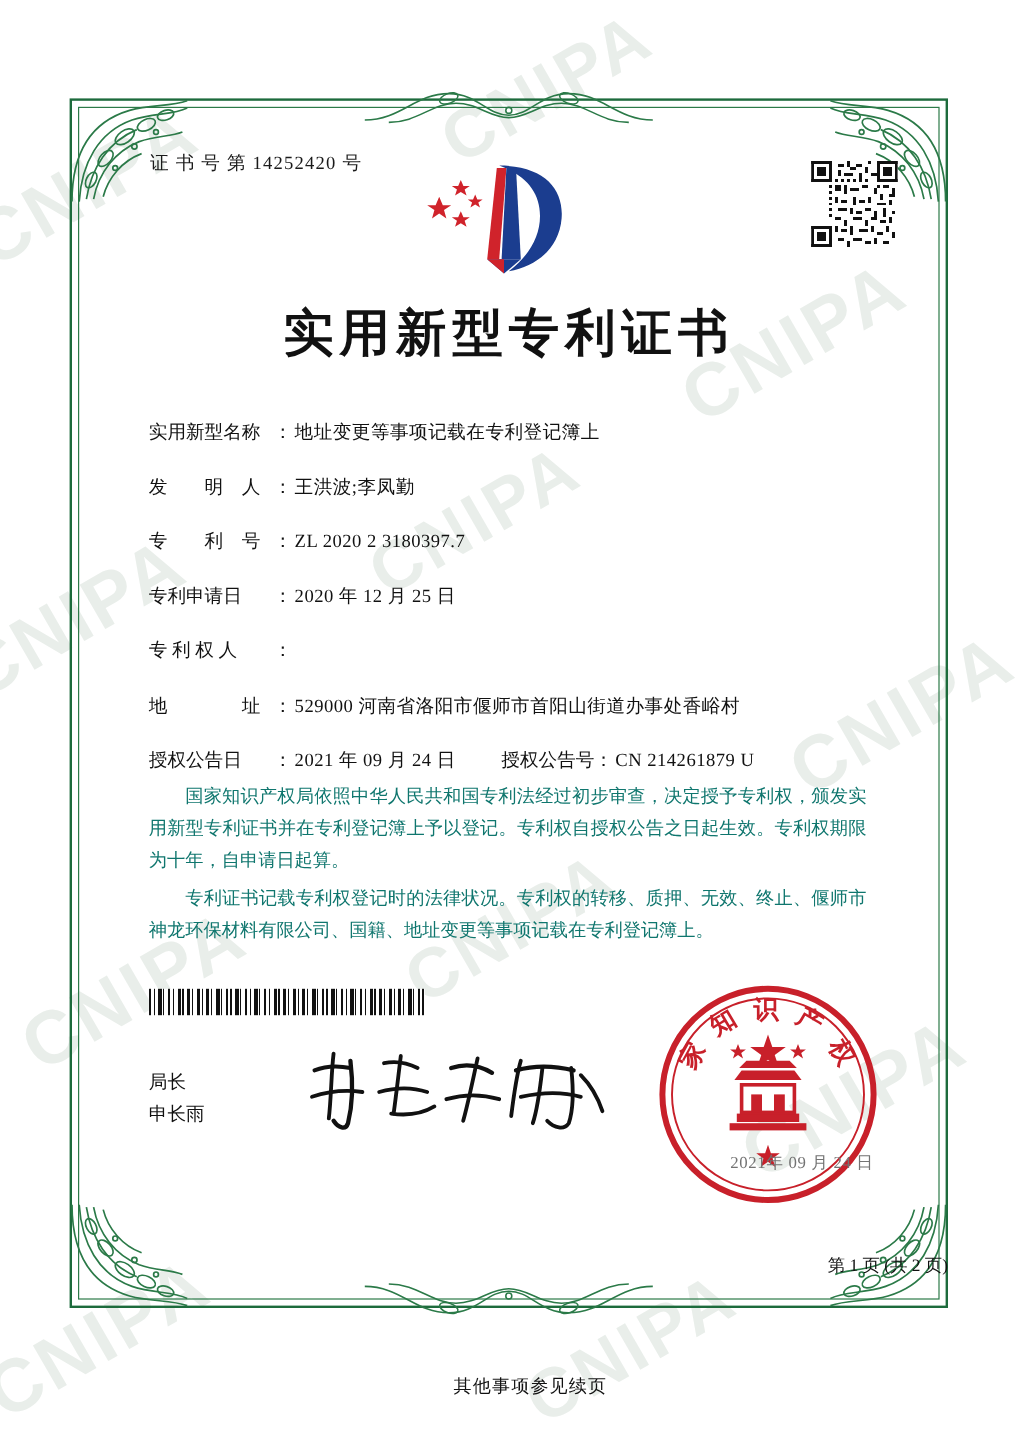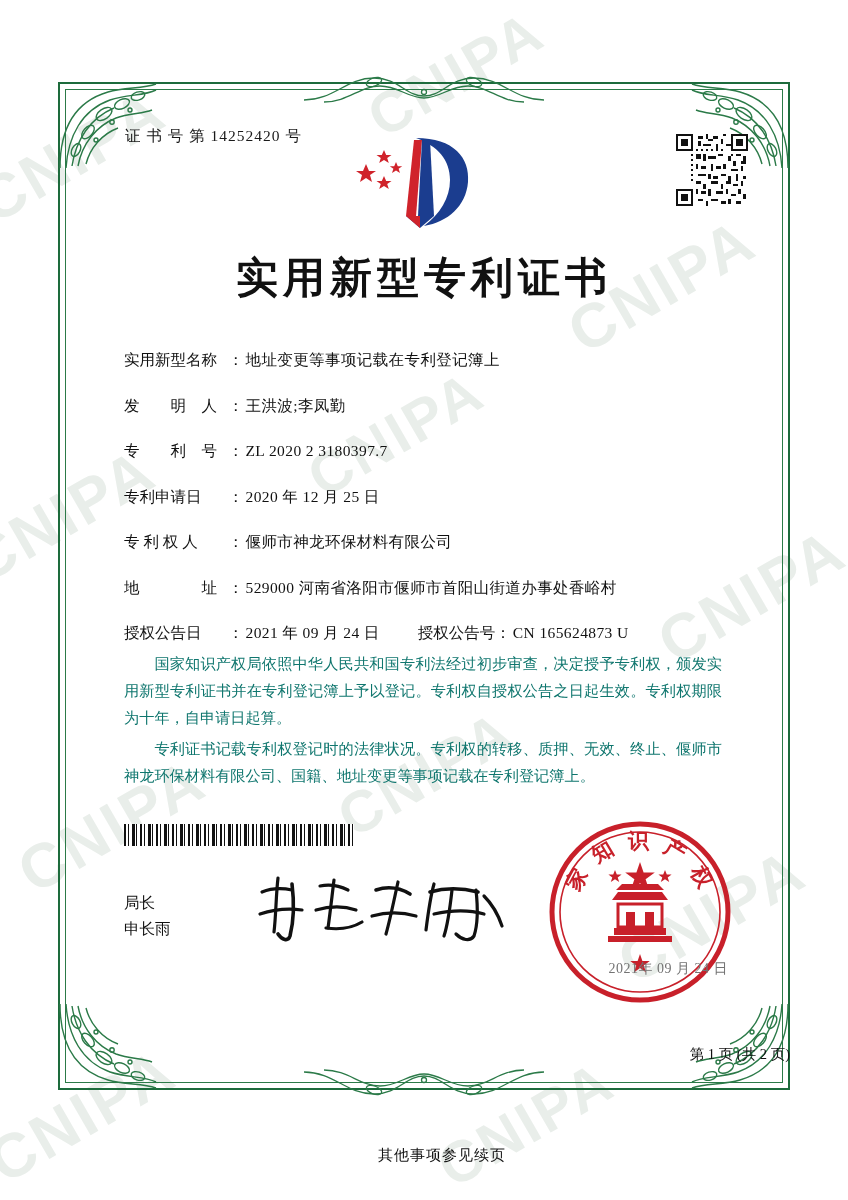--- a/index.html
+++ b/index.html
@@ -503,36 +503,35 @@
 
       <div class="field-row">
         <span class="field-label">专利申请日</span>
         <span class="field-colon">：</span>
         <span class="field-value">2020 年 12 月 25 日</span>
       </div>
 
       <div class="field-row">
         <span class="field-label">专 利 权 人</span>
         <span class="field-colon">：</span>
-        <span class="field-value">偃师市神龙环保材料有限公司</span>
       </div>
 
       <div class="field-row">
         <span class="field-label">地　　　　址</span>
         <span class="field-colon">：</span>
         <span class="field-value">529000 河南省洛阳市偃师市首阳山街道办事处香峪村</span>
       </div>
 
       <div class="field-row double">
         <span class="field-label">授权公告日</span>
         <span class="field-colon">：</span>
         <span class="field-value">2021 年 09 月 24 日</span>
         <span class="field-value2-label">授权公告号</span>
         <span class="field-colon">：</span>
-        <span class="field-value">CN 165624873 U</span>
+        <span class="field-value">CN 214261879 U</span>
       </div>
 
     </div>
 
     <div class="body-text">
       <p>国家知识产权局依照中华人民共和国专利法经过初步审查，决定授予专利权，颁发实用新型专利证书并在专利登记簿上予以登记。专利权自授权公告之日起生效。专利权期限为十年，自申请日起算。</p>
       <p>专利证书记载专利权登记时的法律状况。专利权的转移、质押、无效、终止、偃师市神龙环保材料有限公司、国籍、地址变更等事项记载在专利登记簿上。</p>
     </div>
 
     <div class="barcode"></div>

